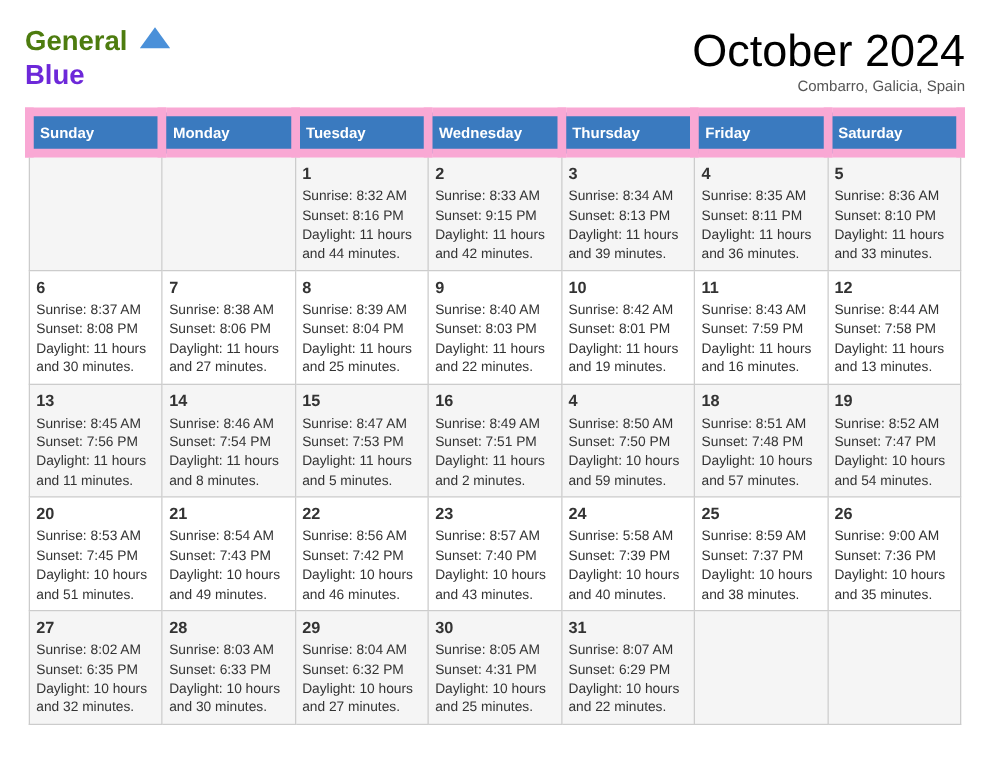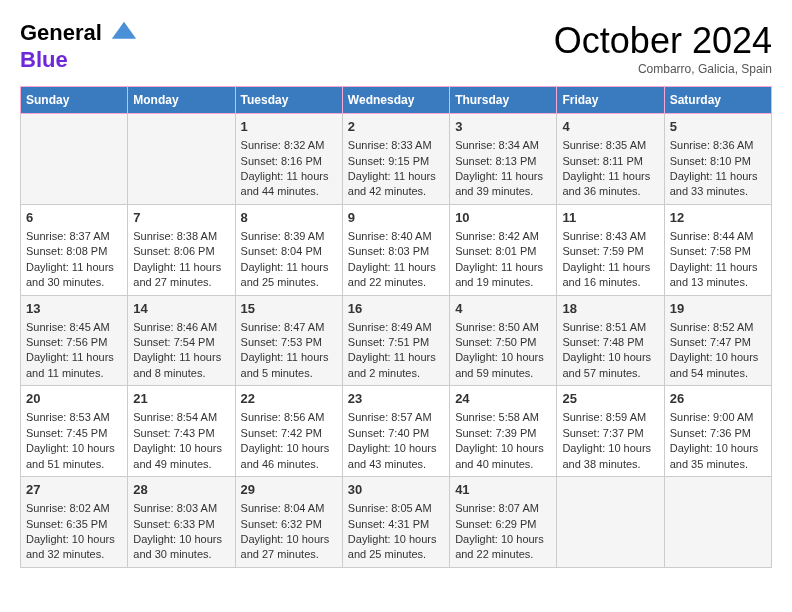--- a/index.html
+++ b/index.html
@@ -20,21 +20,21 @@
       display: flex;
       align-items: center;
     }
     .logo-text {
       font-size: 22px;
       font-weight: bold;
       color: #333;
       line-height: 1.1;
     }
     .logo-text span {
-      color: #000000;
+      color: #4d7c0f;
     }
     .logo-icon {
       width: 28px;
       height: 28px;
       margin-left: 2px;
     }
     .title-block {
       text-align: right;
     }
     .month-title {
@@ -51,21 +51,21 @@
       border-collapse: collapse;
       font-size: 11px;
     }
     thead tr th {
       background-color: #3a7abf;
       color: #fff;
       text-align: left;
       padding: 6px 5px;
       font-size: 12px;
       font-weight: bold;
-      border: 1px solid #f9a8d4;
+      border: 7px solid #f9a8d4;
     }
     tbody tr td {
       border: 1px solid #ccc;
       vertical-align: top;
       padding: 4px 5px;
       height: 75px;
       width: 107px;
       color: #333;
       line-height: 1.4;
     }
@@ -302,21 +302,21 @@
           <div>Sunset: 6:32 PM</div>
           <div>Daylight: 10 hours and 27 minutes.</div>
         </td>
         <td>
           <span class="day-num">30</span>
           <div>Sunrise: 8:05 AM</div>
           <div>Sunset: 4:31 PM</div>
           <div>Daylight: 10 hours and 25 minutes.</div>
         </td>
         <td>
-          <span class="day-num">41</span>
+          <span class="day-num">31</span>
           <div>Sunrise: 8:07 AM</div>
           <div>Sunset: 6:29 PM</div>
           <div>Daylight: 10 hours and 22 minutes.</div>
         </td>
         <td class="empty"></td>
         <td class="empty"></td>
       </tr>
     </tbody>
 </table>
 

